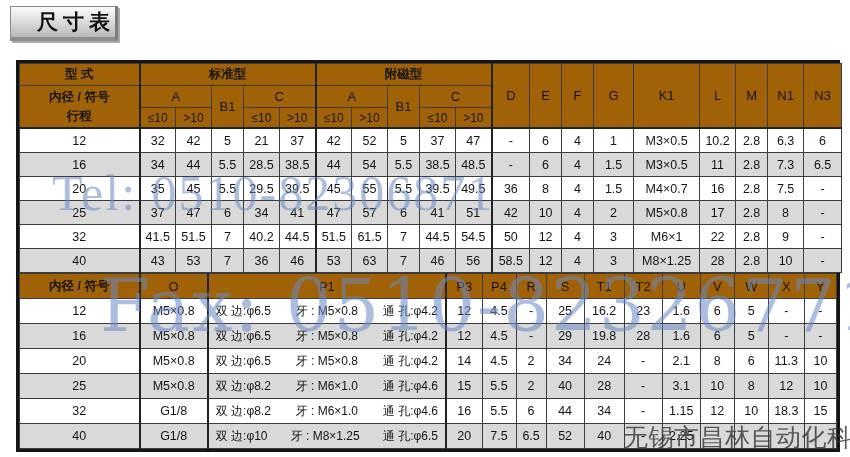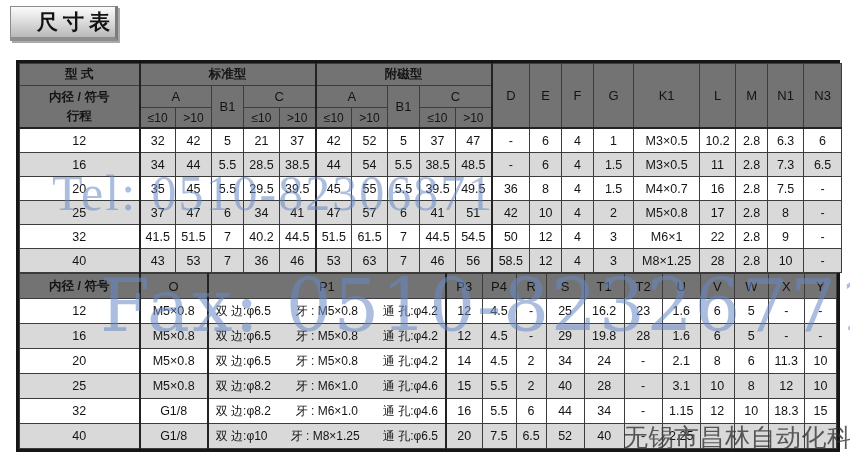--- a/index.html
+++ b/index.html
@@ -21,21 +21,21 @@
   .tables{
     position:absolute;left:16px;top:60px;width:818px;
     border:3px solid #161616;background:#fff;
   }
   table{border-collapse:collapse;width:100%;table-layout:fixed;}
   th,td{
     border:1px solid #3c3c3c;text-align:center;vertical-align:middle;
     font-size:12px;font-weight:normal;color:#141414;padding:0;
     white-space:nowrap;overflow:hidden;
   }
-  th{background:#737373;}
+  th{background:#a16207;}
   th.cn{font-weight:bold;font-size:12.5px;}
   th.letter{font-weight:normal;font-size:13px;}
   .h1 th{height:21px;}
   .h2 th{height:21px;}
   .h3 th{height:19px;}
   #t1 tbody td{height:23px;font-size:12.5px;}
   #t2 thead th{height:24px;}
   #t2 tbody td{height:24px;font-size:12.5px;}
   tr.plain td{background:#ffffff;}
   tr.alt td{background:#d9d9d9;}

